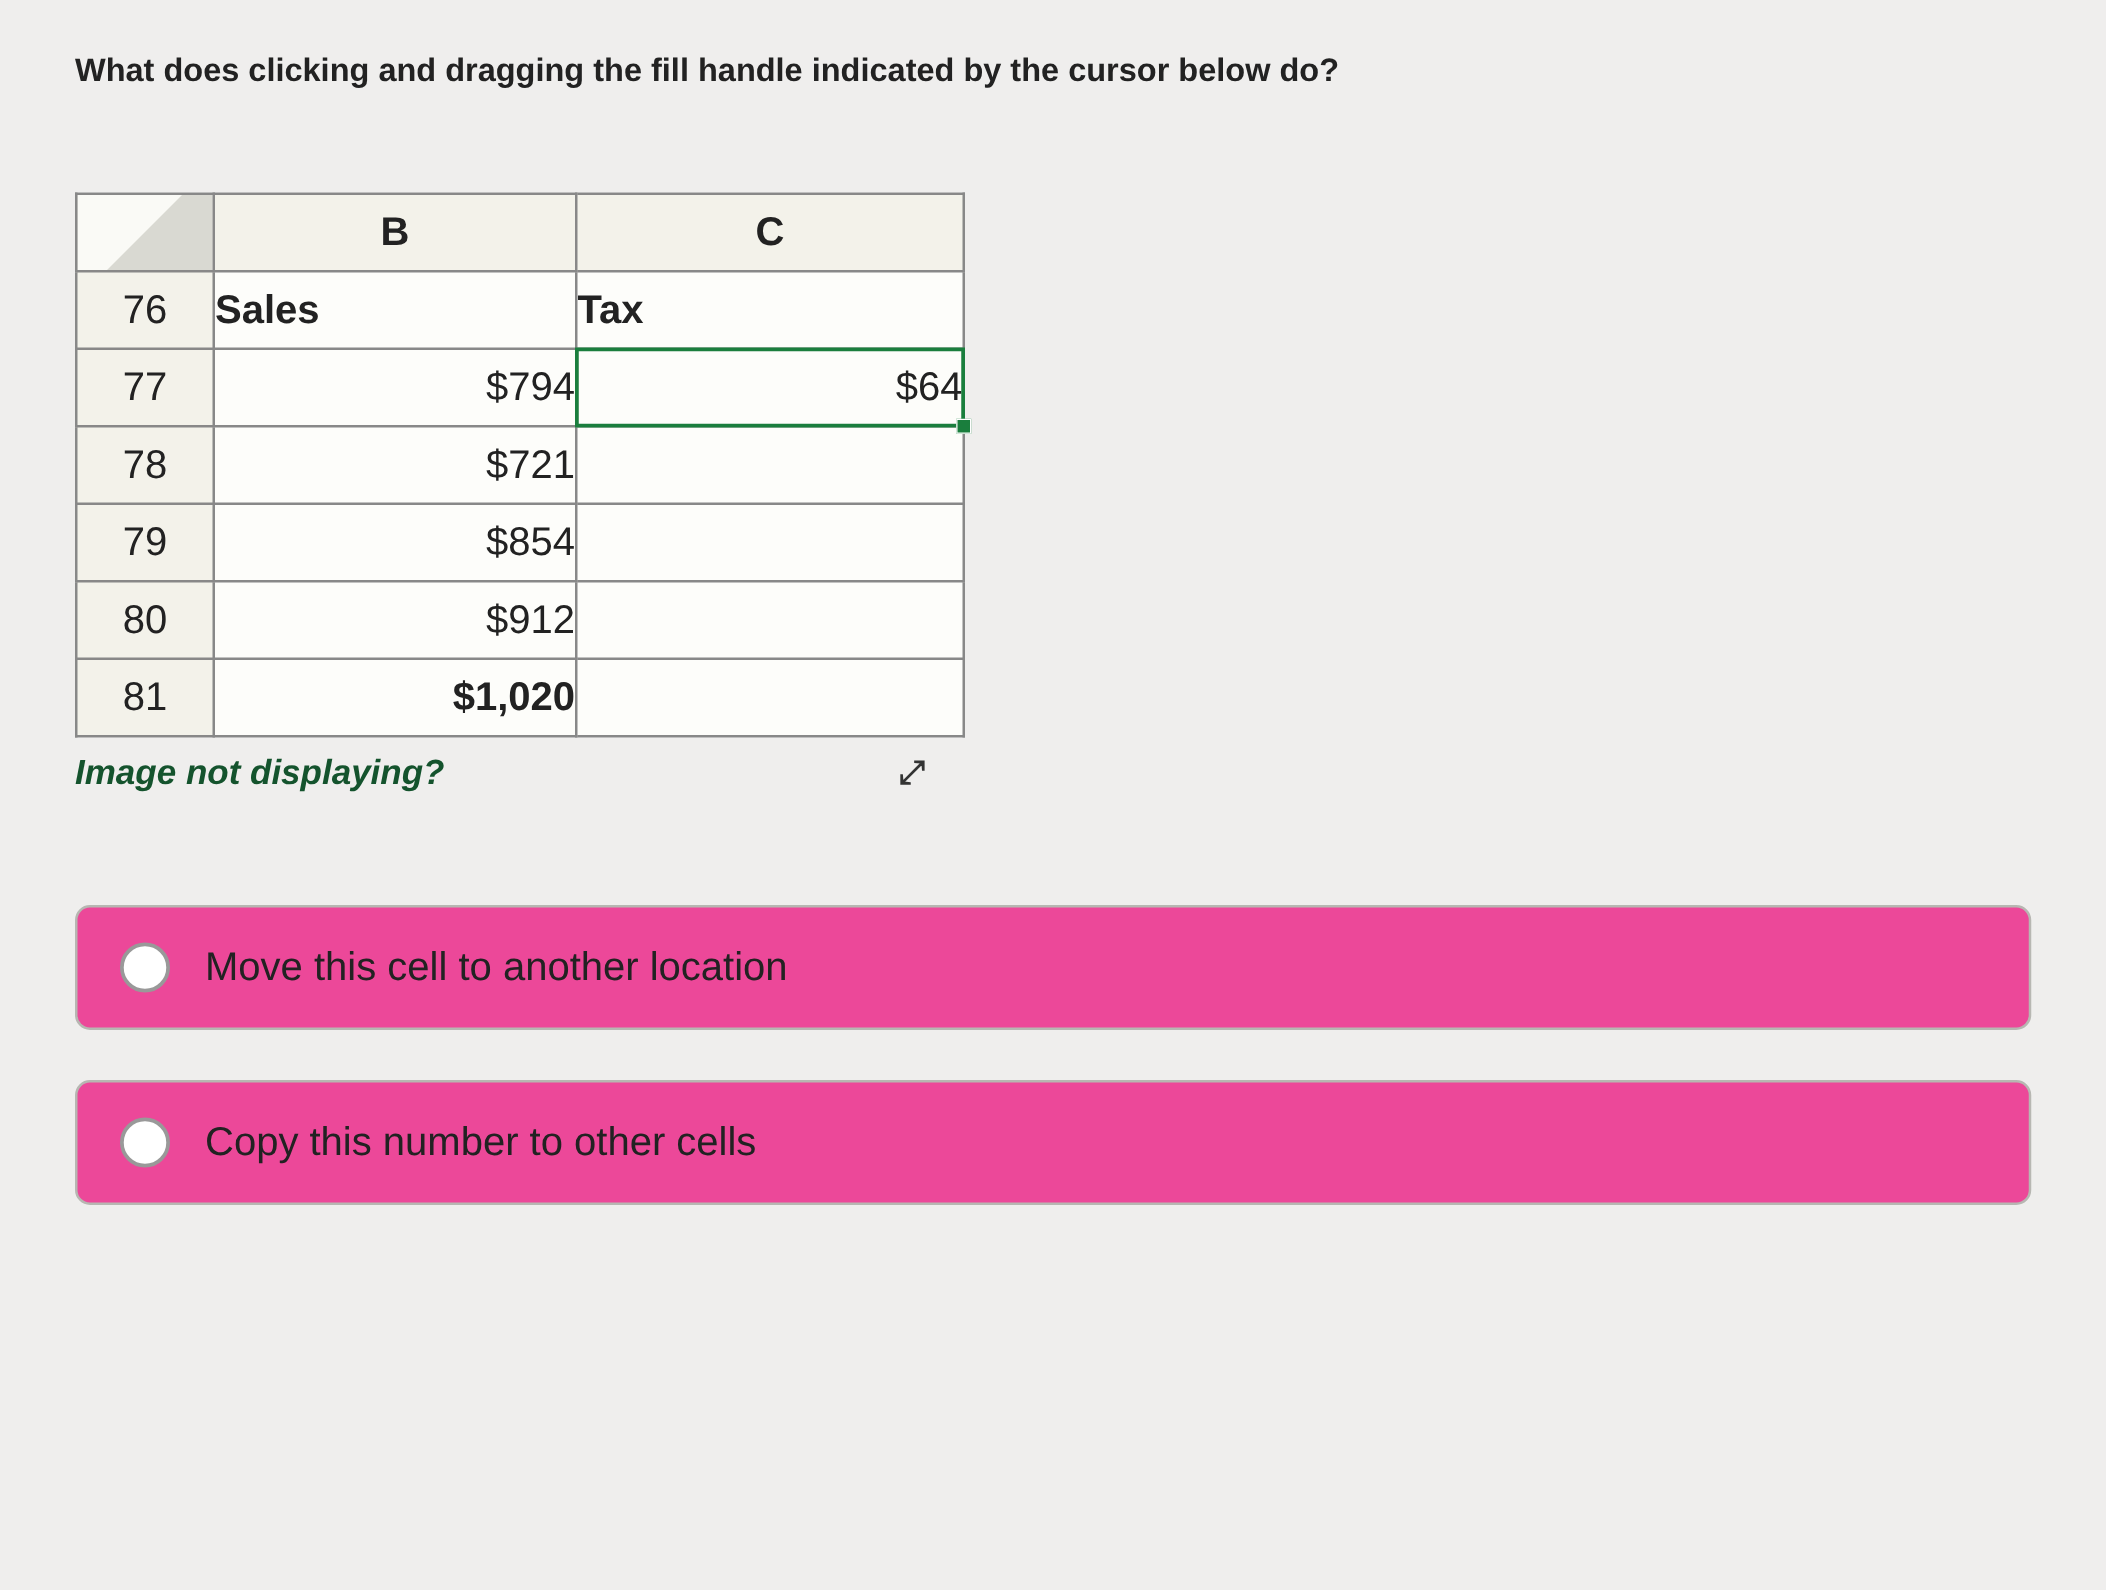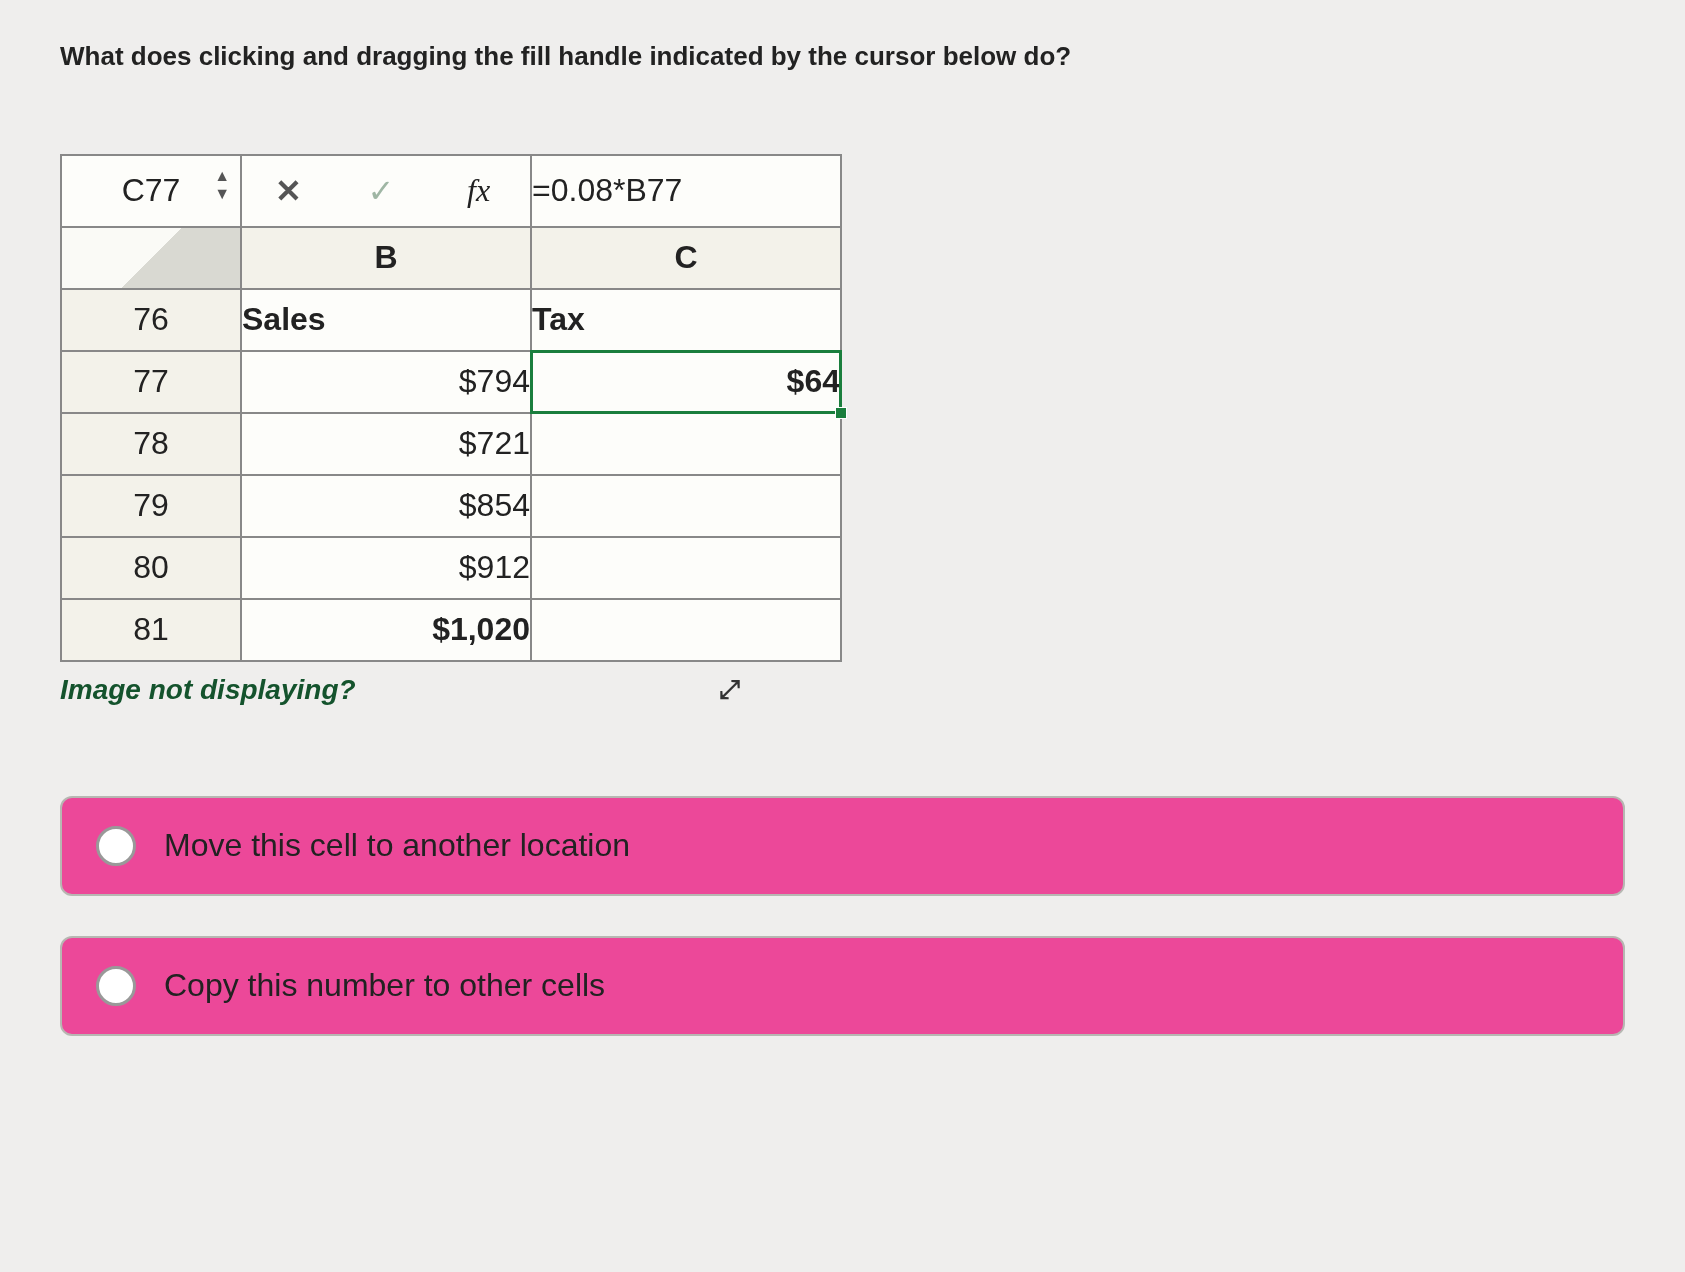--- a/index.html
+++ b/index.html
@@ -132,59 +132,38 @@
 </style>
 </head>
 <body>
 
 <div class="question">What does clicking and dragging the fill handle indicated by the cursor below do?</div>
 
 <div class="spreadsheet-wrap">
   <table class="ss-table">
 
     <tbody>
-        <tr>
-      <td class="fb-namebox" colspan="1" style="position:relative;">
-        <span>C77</span>
-        <span class="stepper">
-          <span>▲</span>
-          <span>▼</span>
-        </span>
-      </td>
-      <td colspan="1" class="col-b" style="padding:0;">
-        <table style="border-collapse:collapse;width:100%;height:100%;">
-          <tbody>
-                <tr>
-            <td class="fb-cancel" style="border:none;">✕</td>
-            <td class="fb-ok" style="border:none;">✓</td>
-            <td class="fb-fx" style="border:none;">fx</td>
-          </tr>
-        </tbody>
-            </table>
-      </td>
-      <td class="fb-formula col-c">=0.08*B77</td>
-    </tr>
 
     <tr>
       <td class="corner"></td>
       <td class="colhdr col-b">B</td>
       <td class="colhdr col-c">C</td>
     </tr>
 
     </tbody>
       <tbody id="data-rows">
         <tr>
           <td class="rowhdr">76</td>
           <td class="cell col-b txt-left">Sales</td>
           <td class="cell col-c txt-left">Tax</td>
         </tr>
         <tr>
           <td class="rowhdr">77</td>
           <td class="cell col-b txt-right" style="font-weight: normal;">$794</td>
-          <td class="cell col-c txt-right" style="font-weight: bold; position: relative;">
+          <td class="cell col-c txt-right" style="font-weight: normal; position: relative;">
             <div class="selected-wrap">
               <span>$64</span>
               <div class="sel-border"></div>
               <div class="fill-handle"></div>
             </div>
           </td>
         </tr>
         <tr>
           <td class="rowhdr">78</td>
           <td class="cell col-b txt-right" style="font-weight: normal;">$721</td>

